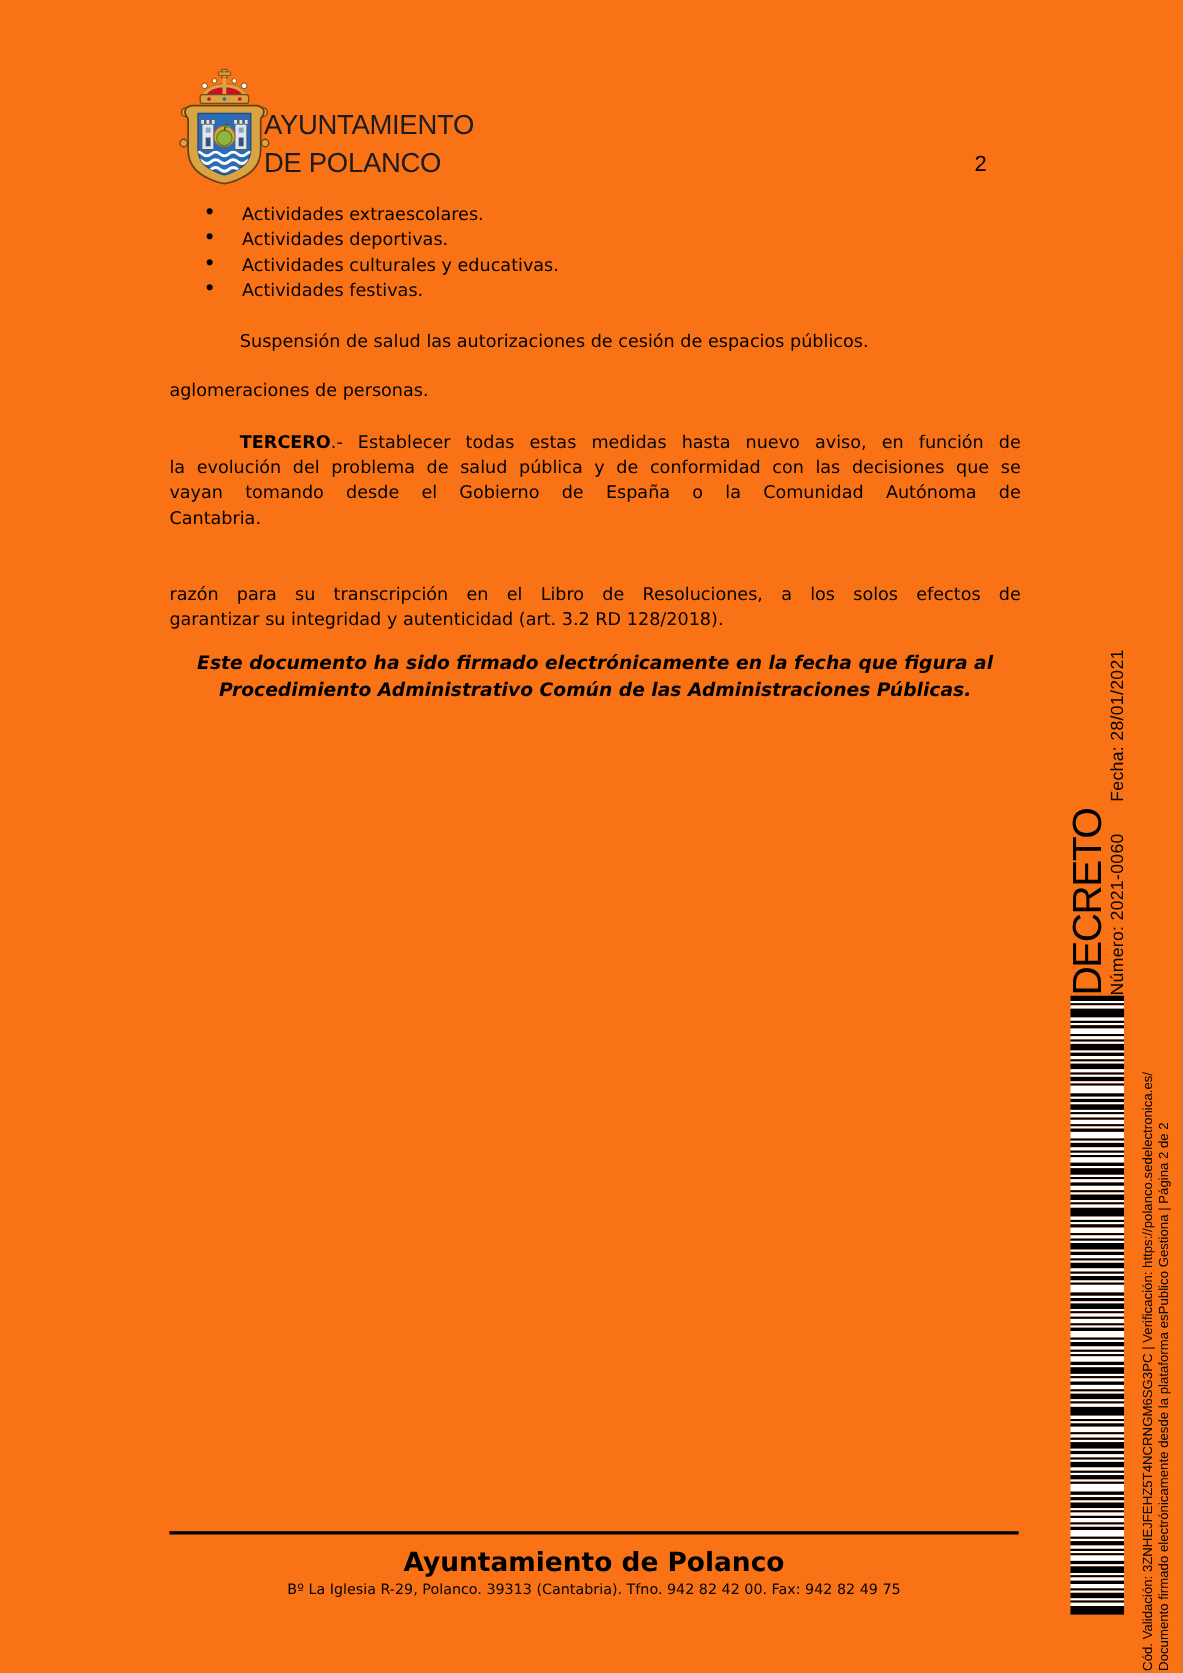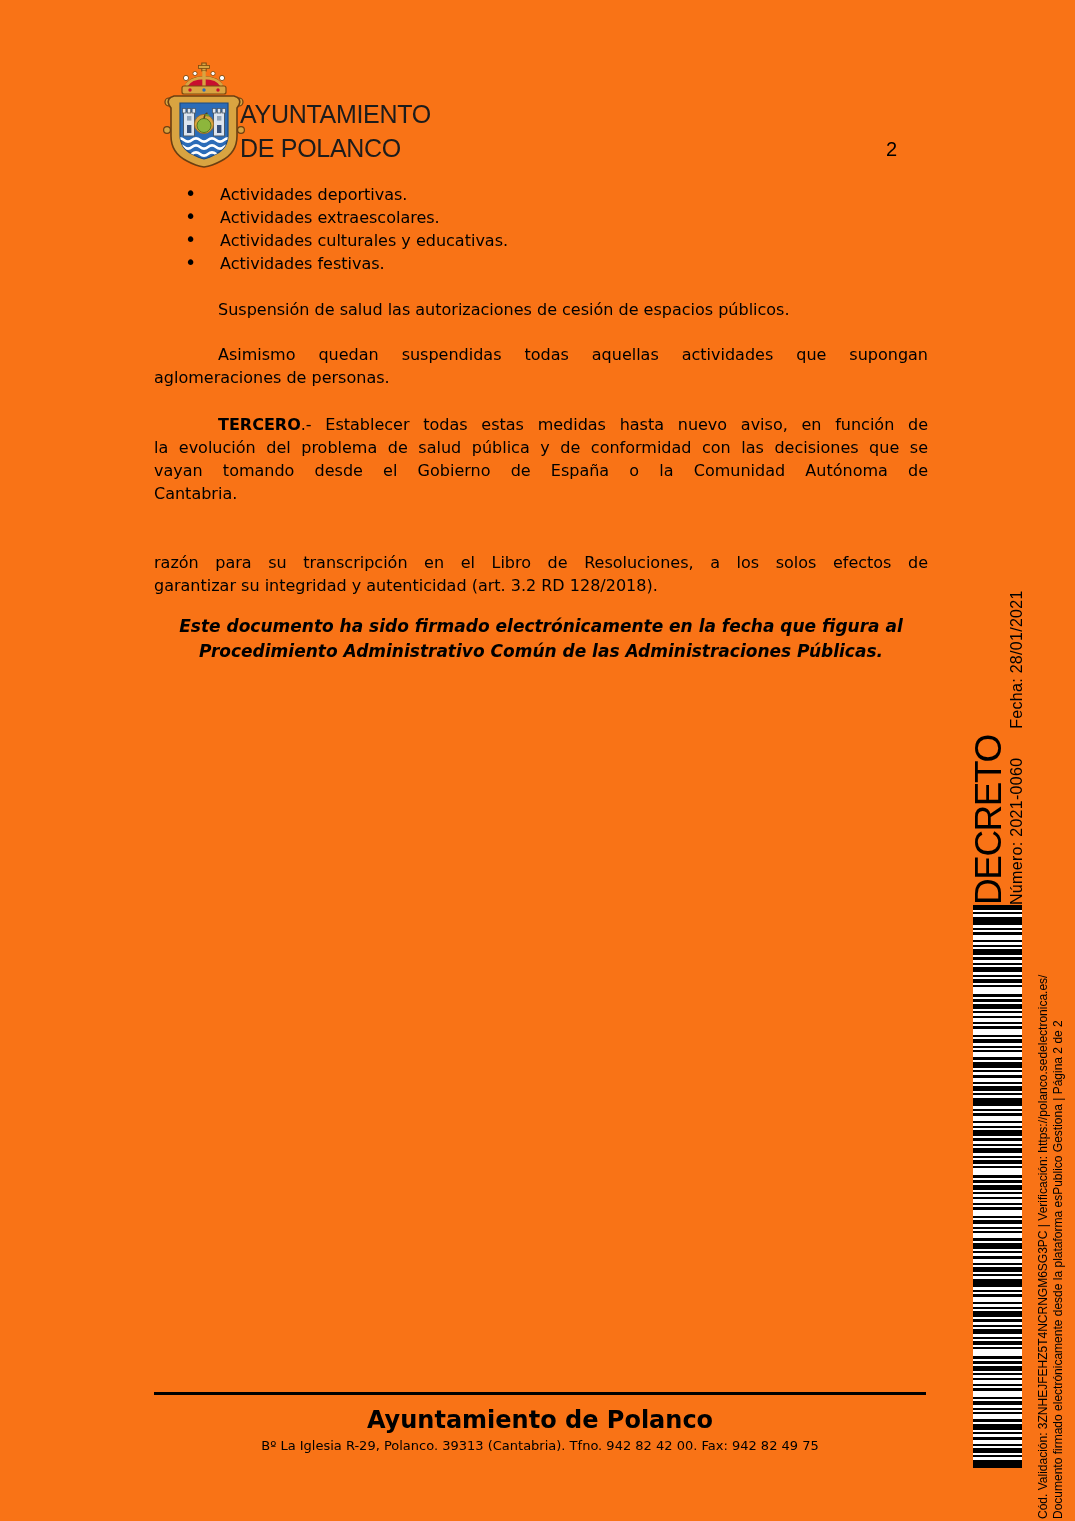--- a/index.html
+++ b/index.html
@@ -143,30 +143,29 @@
 
   <div class="org-name">
     <div>AYUNTAMIENTO</div>
     <div>DE POLANCO</div>
   </div>
 
   <div class="page-number">2</div>
 
   <div class="content">
     <ul class="bullets">
+        <li>Actividades extraescolares.</li>
         <li>Actividades deportivas.</li>
-        <li>Actividades extraescolares.</li>
         <li>Actividades culturales y educativas.</li>
         <li>Actividades festivas.</li>
       </ul>
 
     <p class="single-line">Suspensión de salud las autorizaciones de cesión de espacios públicos.</p>
 
     <div class="para mt-1">
-        <div class="jl first">Asimismo quedan suspendidas todas aquellas actividades que supongan</div>
         <div class="jl last">aglomeraciones de personas.</div>
       </div>
 
     <div class="para mt-2">
         <div class="jl first"><b>TERCERO</b>.- Establecer todas estas medidas hasta nuevo aviso, en función de</div>
         <div class="jl">la evolución del problema de salud pública y de conformidad con las decisiones que se</div>
         <div class="jl">vayan tomando desde el Gobierno de España o la Comunidad Autónoma de</div>
         <div class="jl last">Cantabria.</div>
       </div>
 

